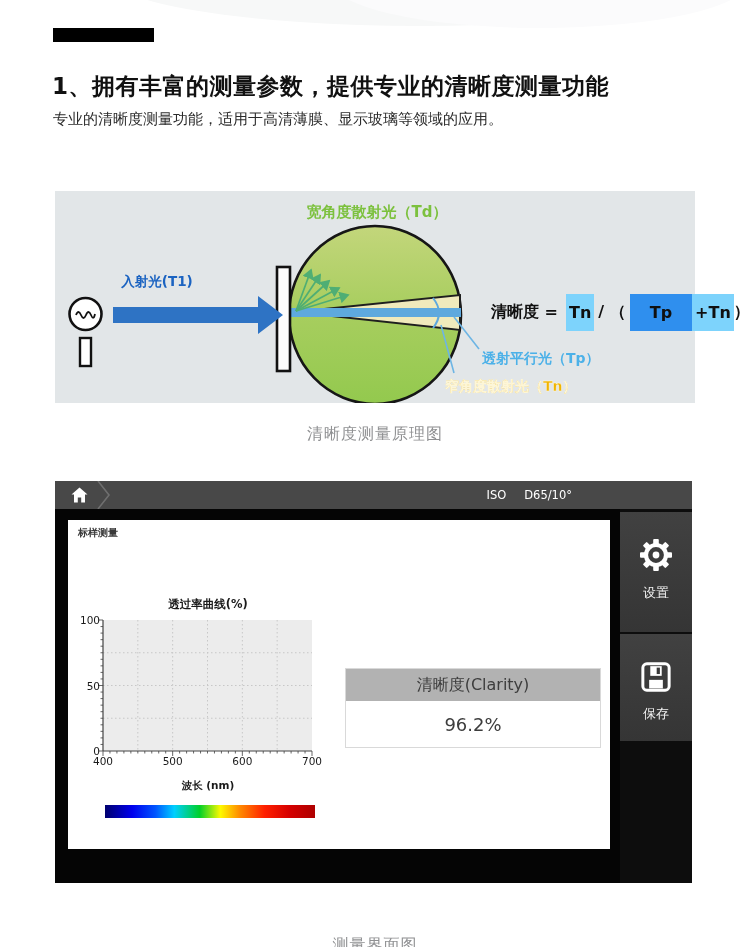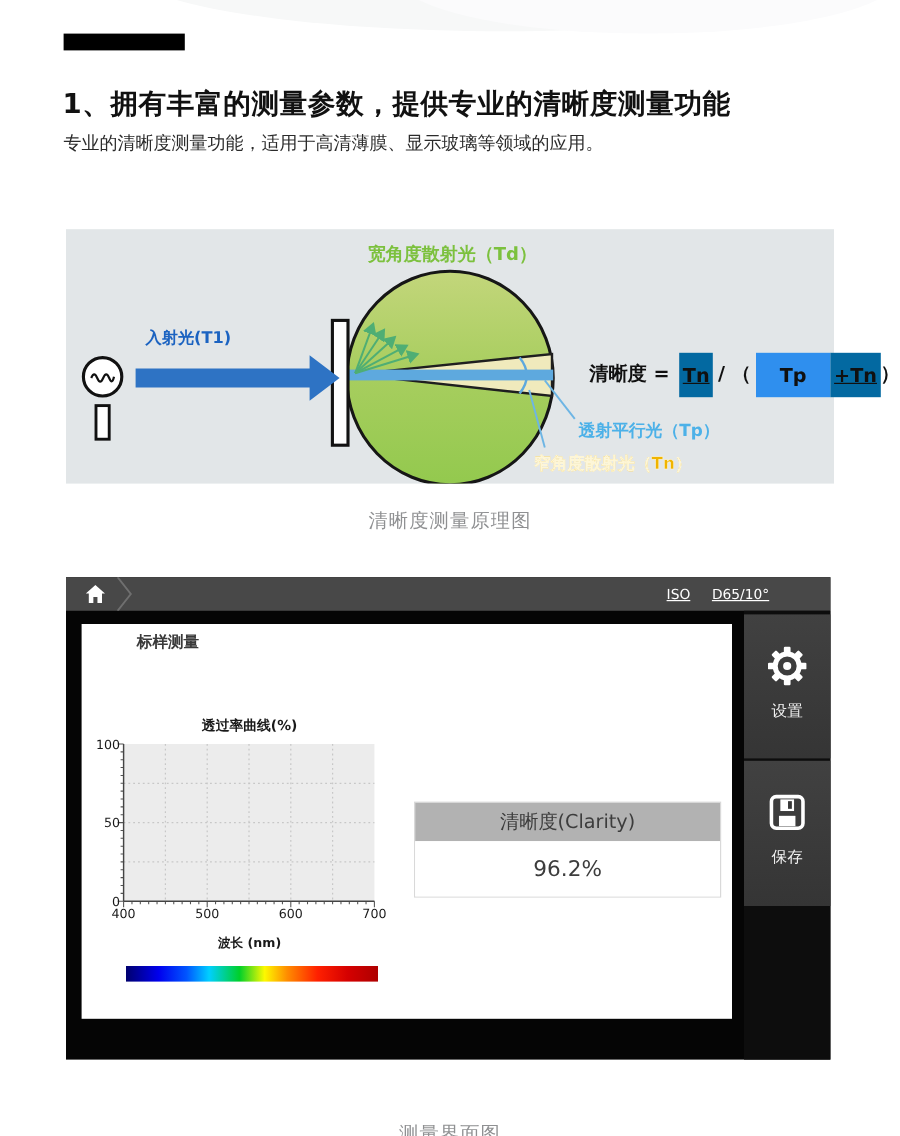--- a/index.html
+++ b/index.html
@@ -27,40 +27,40 @@
   .diagram { left:55px; top:191px; width:640px; height:212px;
     background:
       repeating-linear-gradient(90deg, rgba(160,175,182,.10) 0 1px, transparent 1px 13px),
       repeating-linear-gradient(0deg, rgba(255,255,255,.20) 0 1px, transparent 1px 13px),
       linear-gradient(112deg,#dcе0e3 0%,#dde1e4 10%,#e7eaeb 55%,#f2f4f4 100%);
     background-color:#e2e6e8; }
   .diagram svg { position:absolute; left:0; top:0; }
   .formula { left:436px; top:100px; height:42px; display:flex; align-items:center;
     font-size:16px; font-weight:bold; color:#101010; white-space:nowrap; }
   .formula .gap { margin:0 4px; }
-  .hl-y { background:#0369a1; padding:9px 3px;text-decoration:underline; }
+  .hl-y { background:#7dd3fc; padding:9px 3px; }
   .hl-b { background:#2f8fee; padding:9px 20px; }
 
   .caption { left:0; width:750px; text-align:center; color:#8f9092;
     font-size:16px; letter-spacing:1px; }
   .caption-1 { top:424px; }
   .caption-2 { top:899px;margin-top:36px; }
 
   
   .shot { left:55px; top:481px; width:637px; height:402px; background:#050505; }
   .topbar { left:0; top:0; width:637px; height:28px; background:#484848;
     display:flex; align-items:center; color:#fff; }
   .topbar .home { margin-left:13px; width:22px; height:22px; display:flex;
     align-items:center; justify-content:center; cursor:pointer; }
   .crumb-sep { margin-left:6px; height:28px; }
   .topbar .right { margin-left:auto; display:flex; gap:18px; align-items:center;
-    font-size:11.5px; padding-right:51px;text-decoration:underline; }
+    font-size:11.5px; padding-right:120px; }
 
   .panel { left:13px; top:39px; width:542px; height:329px; background:#fff; }
-  .tab-standard-label { left:10px; top:6px; font-size:13px; font-weight:bold; color:#3a3a3a;margin-left:36px; }
+  .tab-standard-label { left:10px; top:6px; font-size:10px; font-weight:bold; color:#3a3a3a; }
   .tab-sample { left:270px; top:0; width:272px; height:23px;
     background:linear-gradient(180deg,#585858,#3f3f3f);
     clip-path:path("M0 0 L272 0 L272 23 L24 23 Q13 23 8 14 Z");
     display:flex; align-items:center; color:#fff; font-size:13px; font-weight:bold; }
   .tab-sample span { margin-left:27px; }
 
   .chart-wrap { left:7px; top:73px; width:280px; height:210px; }
   .spectrum { left:37px; top:285px; width:210px; height:13px;
     background:linear-gradient(90deg,#00006e 0%,#0000ee 13%,#0055ff 24%,#00cfff 33%,
       #00d02a 45%,#fdf900 55%,#ff8c00 64%,#ff2000 76%,#d50000 88%,#ae0000 100%); }
@@ -71,21 +71,21 @@
   .clarity-value { height:46px; background:#fff; display:flex; align-items:center;
     justify-content:center; font-size:18px; color:#3d3d3d; }
 
   .sidebar { left:565px; top:28px; width:72px; height:374px; background:#0d0d0d;
     display:flex; flex-direction:column; }
   .side-btn { position:absolute; left:0; width:72px;
     background:linear-gradient(180deg,#414141,#353535);
     display:flex; flex-direction:column; align-items:center; cursor:pointer; }
   .side-btn .lbl { color:#f2f2f2; font-size:13px; margin-top:12px; }
   .sb-1 { top:3px;   height:120px; padding-top:26px; }
-  .sb-2 { top:125px; height:121px; padding-top:27px; }
+  .sb-2 { top:125px; height:107px; padding-top:27px; }
   .sb-3 { top:248px; height:121px; padding-top:27px; }
 </style>
 </head>
 <body>
 
 <div class="abs top-fade"></div>
 <div class="abs top-fade2"></div>
 
 <div class="abs black-bar"></div>
 <h1 class="abs heading">1、拥有丰富的测量参数，提供专业的清晰度测量功能</h1>

